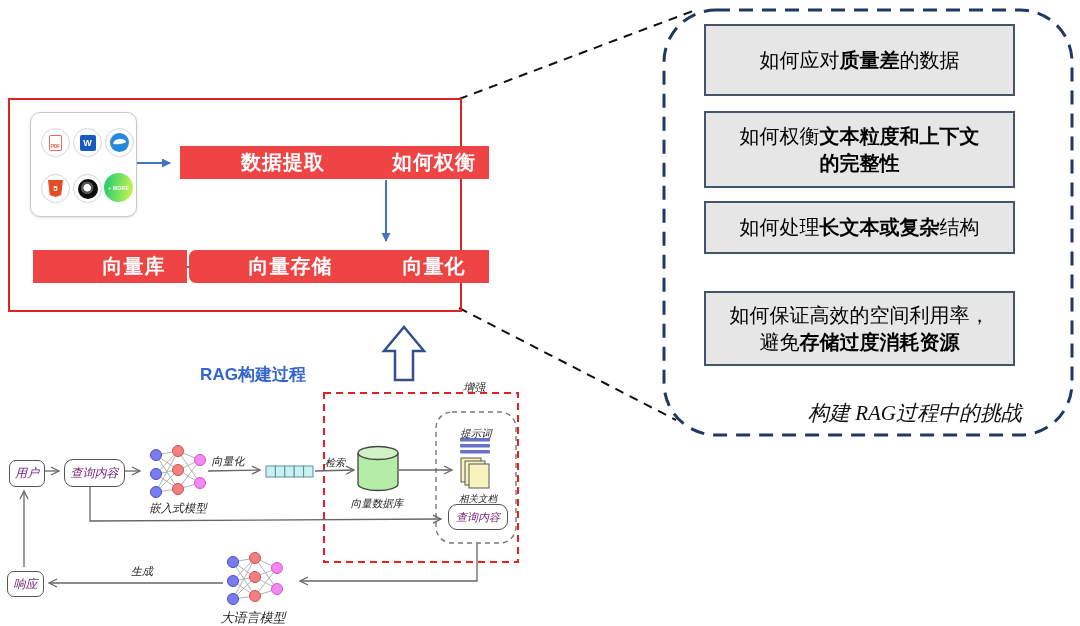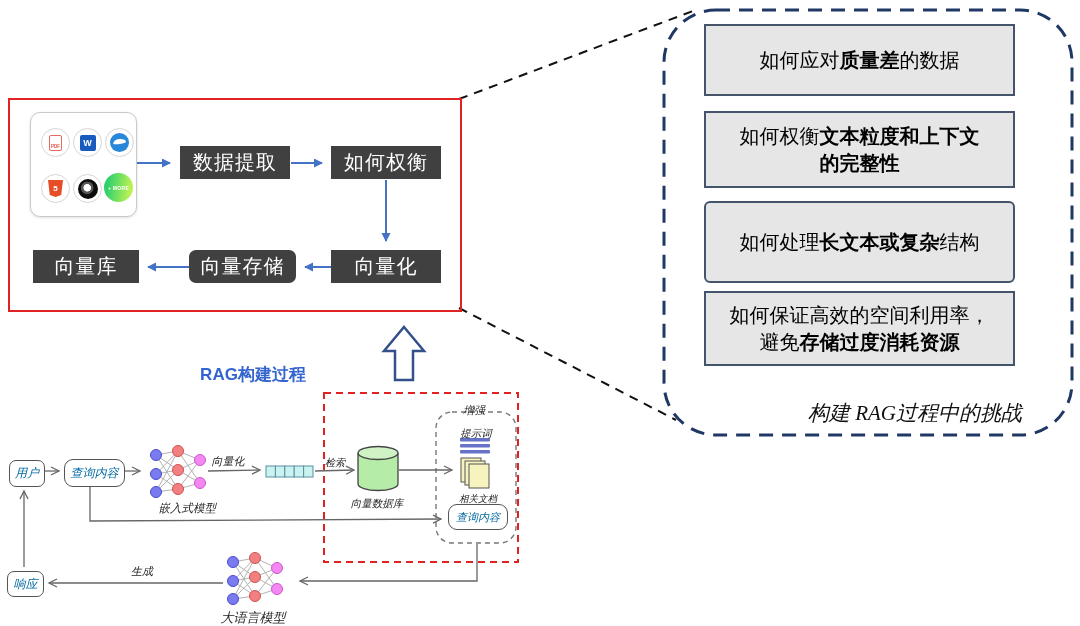--- a/index.html
+++ b/index.html
@@ -25,35 +25,35 @@
               border-radius:60% 60% 60% 60%/90% 90% 30% 30%;transform:rotate(-8deg);}
   .html5-glyph{width:15px;height:17px;background:#E44D26;clip-path:polygon(0 0,100% 0,88% 88%,50% 100%,12% 88%);
               color:#fff;font-size:8px;font-weight:bold;display:flex;align-items:center;justify-content:center;}
   .donut-glyph{width:20px;height:20px;border-radius:50%;
               background:radial-gradient(circle at 46% 44%,#ffffff 0 3.5px,#555 4px 6px,#0c0c0c 6.5px);}
   .more-circle{position:absolute;width:29px;height:29px;border-radius:50%;
               background:linear-gradient(100deg,#2fd06e 15%,#b8f153 85%);
               display:flex;align-items:center;justify-content:center;color:#fff;font-size:5px;font-weight:bold;letter-spacing:.3px;}
 
   
-  .step{background:#404040;color:#fff;display:flex;align-items:center;justify-content:center;
-        font-size:20px;font-weight:400;letter-spacing:1px;}
+  .step{background:#ef4444;color:#fff;display:flex;align-items:center;justify-content:center;
+        font-size:20px;font-weight:700;letter-spacing:1px;padding-left:48px;}
   .rag-caption{color:#3465CF;font-weight:bold;font-size:17px;text-align:center;}
 
   
   .challenge{left:704px;width:311px;background:#E7E6E6;border:2px solid #44546A;box-sizing:border-box;
              display:flex;flex-direction:column;align-items:center;justify-content:center;
              font-size:20px;color:#000;text-align:center;line-height:1.32;}
   .challenge b{font-weight:bold;}
   .challenges-caption{font-style:italic;font-size:21px;color:#111;text-align:center;
              font-family:"Liberation Serif",serif;}
 
   
   .hd-box{border:1.3px solid #555;border-radius:7px;background:#fff;display:flex;align-items:center;
-          justify-content:center;font-style:italic;font-size:12px;color:#0369a1;
+          justify-content:center;font-style:italic;font-size:12px;color:#701a75;
           font-family:Liberation Serif, serif;}
   .hd-label{font-style:italic;color:#222;text-align:center;font-family:"Liberation Serif",serif;}
 </style>
 </head>
 <body>
 
 <div id="stage">
 
   <svg class="layer" width="1080" height="626" viewBox="0 0 1080 626">
     <defs>
@@ -213,37 +213,37 @@
 
   <div class="abs rag-caption" style="left:148px;top:318px;width:210px;margin-top:45px;">RAG构建过程</div>
 
   <div class="abs challenge" style="top:24px;height:72px;">
     <div><span>如何应对</span><b>质量差</b><span>的数据</span></div>
   </div>
   <div class="abs challenge" style="top:111px;height:77px;">
     <div><span>如何权衡</span><b>文本粒度和上下文</b></div>
     <div><b>的完整性</b></div>
   </div>
-  <div class="abs challenge" style="top:201px;height:82px;border-radius:6px;">
+  <div class="abs challenge" style="top:201px;height:53px;">
     <div><span>如何处理</span><b>长文本或复杂</b><span>结构</span></div>
   </div>
   <div class="abs challenge" style="top:291px;height:75px;">
     <div><span>如何保证高效的空间利用率，</span></div>
     <div><span>避免</span><b>存储过度消耗资源</b></div>
   </div>
 
   <div class="abs challenges-caption" style="left:770px;top:399px;width:290px;">构建 RAG过程中的挑战</div>
 
   <div class="abs hd-box" style="left:9px;top:460px;width:34px;height:25px;">用户</div>
   <div class="abs hd-box" style="left:64px;top:459px;width:59px;height:26px;border-radius:9px;">查询内容</div>
-  <div class="abs hd-label" style="left:140px;top:501px;width:76px;font-size:11.5px;text-align:right;">嵌入式模型</div>
+  <div class="abs hd-label" style="left:140px;top:501px;width:76px;font-size:11.5px;">嵌入式模型</div>
   <div class="abs hd-label" style="left:206px;top:454px;width:44px;font-size:11px;">向量化</div>
   <div class="abs hd-label" style="left:320px;top:456px;width:30px;font-size:10px;">检索</div>
   <div class="abs hd-label" style="left:346px;top:497px;width:62px;font-size:10.5px;">向量数据库</div>
-  <div class="abs hd-label" style="left:450px;top:403px;width:48px;font-size:11px;">增强</div>
+  <div class="abs hd-label" style="left:450px;top:380px;width:48px;font-size:11px;">增强</div>
   <div class="abs hd-label" style="left:448px;top:419px;width:56px;font-size:10.5px;margin-top:8px;">提示词</div>
   <div class="abs hd-label" style="left:450px;top:493px;width:56px;font-size:9.5px;">相关文档</div>
   <div class="abs hd-box" style="left:448px;top:504px;width:58px;height:24px;border-radius:9px;font-size:11px;">查询内容</div>
   <div class="abs hd-label" style="left:218px;top:609px;width:70px;font-size:13px;">大语言模型</div>
   <div class="abs hd-label" style="left:122px;top:564px;width:40px;font-size:11px;">生成</div>
   <div class="abs hd-box" style="left:7px;top:571px;width:35px;height:24px;">响应</div>
 
 </div>
 
 </body></html>

